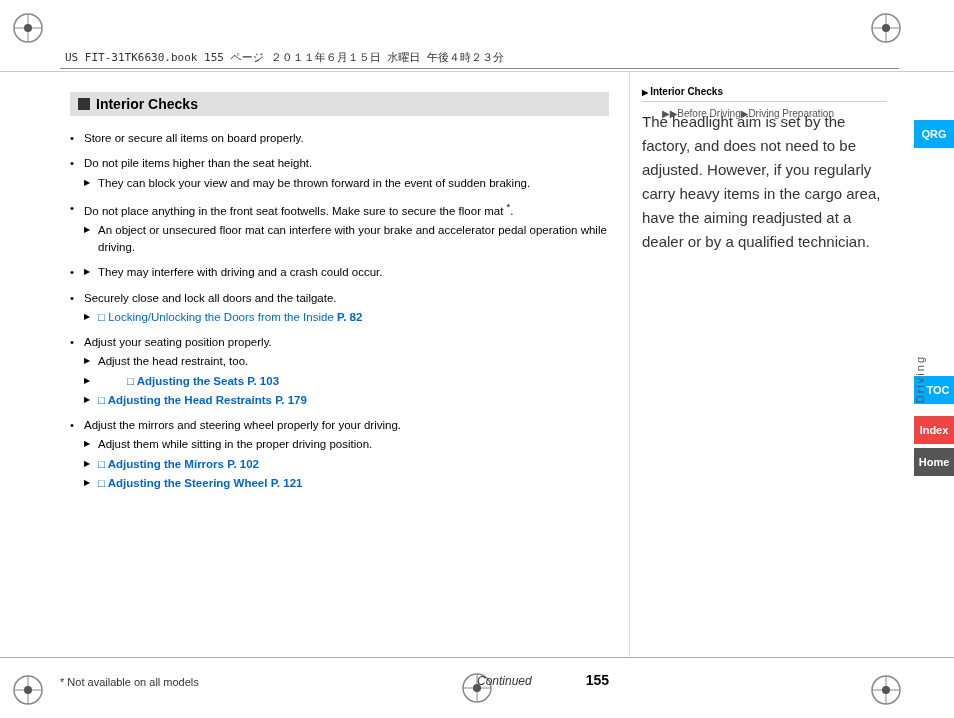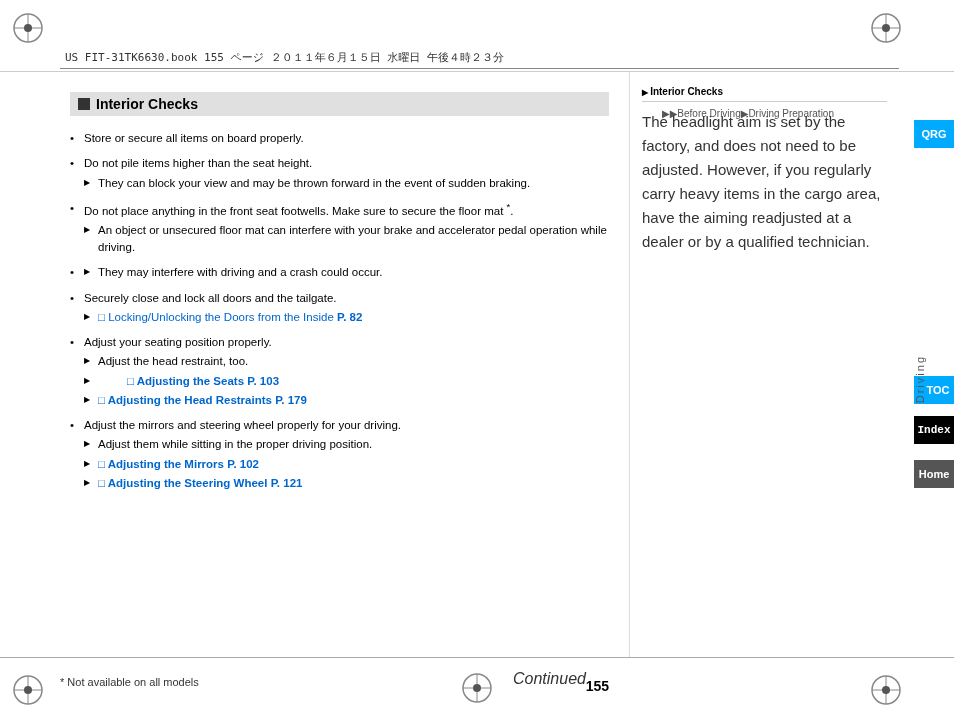--- a/index.html
+++ b/index.html
@@ -72,23 +72,22 @@
     }
 
     .btn-toc {
       background: #00aaff;
       margin-top: 220px;
       margin-bottom: 4px;
       padding-left: 8px;
     }
 
     .btn-index {
-      background: #000000;
-      margin-bottom: 12px;
-      font-family: Liberation Mono, monospace;
+      background: #ef4444;
+      margin-bottom: 0;
     }
 
     .btn-home {
       background: #555;
     }
 
     
     .driving-label {
       position: absolute;
       right: 0;
@@ -177,29 +176,28 @@
       bottom: 30px;
       left: 60px;
       font-size: 11px;
       color: #333;
     }
 
     .continued-text {
       position: absolute;
       bottom: 30px;
       left: 50%;
-      font-size: 16px;
+      font-size: 12px;
       color: #333;
       font-style: italic;
-      margin-left: 36px;
     }
 
     .page-number {
       position: absolute;
-      bottom: 24px;
+      bottom: 30px;
       right: 345px;
       font-size: 14px;
       font-weight: bold;
       color: #000;
     }
 
     
     .right-panel {
       position: absolute;
       top: 72px;

